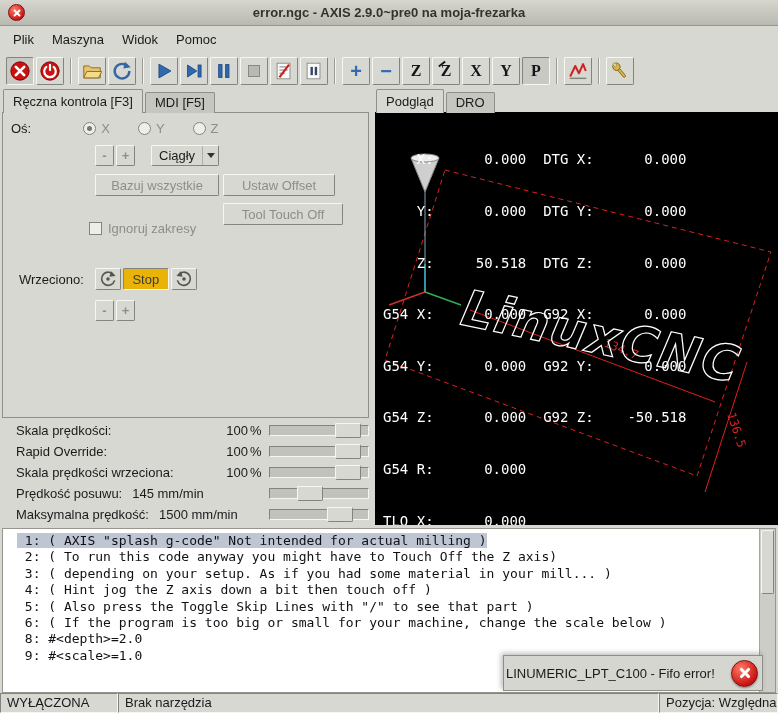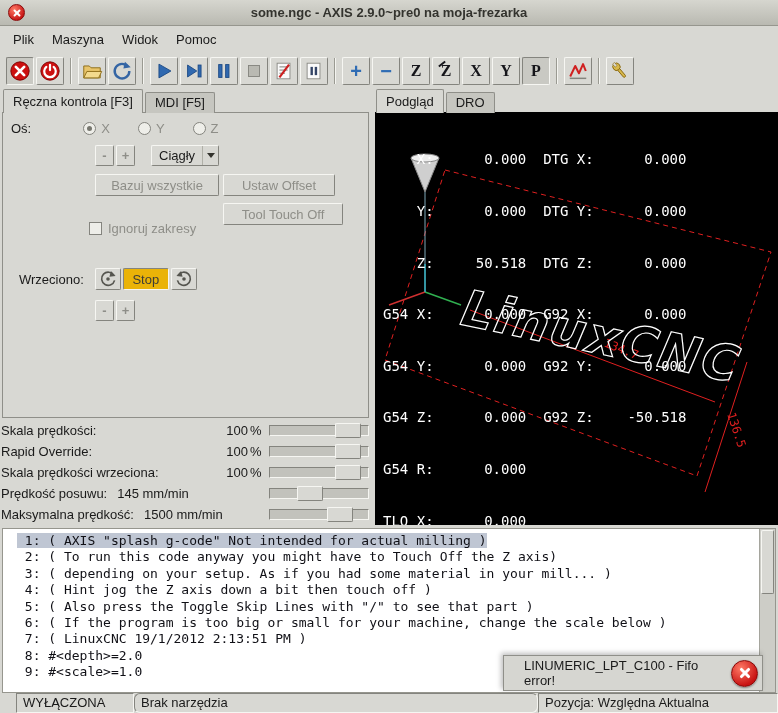--- a/index.html
+++ b/index.html
@@ -50,21 +50,21 @@
   .btn.small { width:19px; height:21px; padding:0; font-weight:bold; }
   .btn.pressed { border-color:#84847e #f6f6f2 #f6f6f2 #84847e; background:#eab308; }
   .combo { display:inline-flex; height:21px; background:#d8d8d3; border:1px solid; border-color:#f6f6f2 #84847e #84847e #f6f6f2; border-radius:2px; align-items:center;}
   .combo-text { padding:0 7px; }
   .combo-arrow { width:16px; height:100%; display:flex; align-items:center; justify-content:center; border-left:1px solid #b0b0a8; }
   .caret { width:0; height:0; border-left:4px solid transparent; border-right:4px solid transparent; border-top:5px solid #33332e; }
   .cb { width:13px; height:13px; border:1px solid #84847e; background:#eeeee9; display:inline-block; margin-right:6px; vertical-align:-2px; }
 
   
   .overrides { position:absolute; top:331px; left:0; right:4px; }
-  .ov-row { height:21px; display:flex; align-items:center; padding-left:1px; }
+  .ov-row { height:21px; display:flex; align-items:center; padding-left:16px; }
   .ov-spacer { flex:1; }
   .ov-val { text-align:right;margin-left:16px; }
   .ov-val.inline { margin-left:10px; }
   .ov-unit { margin:0 3px 0 2px; min-width:12px; }
   .slider { position:relative; width:100px; height:17px; margin-left:4px; flex:none; }
   .trough { position:absolute; left:0; right:0; top:3px; bottom:3px; background:#c2c2bc; border:1px solid; border-color:#84847e #f6f6f2 #f6f6f2 #84847e; }
   .handle { position:absolute; top:1px; width:26px; height:15px; background:#d8d8d3; border:1px solid; border-color:#f6f6f2 #84847e #84847e #f6f6f2; border-radius:2px; }
 
   
   .right-col { position:absolute; top:89px; left:373px; right:0; height:437px; }
@@ -75,42 +75,42 @@
   
   .gcode { position:absolute; top:528px; left:2px; right:2px; height:165px; background:#ffffff; border:1px solid #96968e; padding:4px 0 0 14px; overflow:hidden; }
   .gline { font:13px/16.4px "DejaVu Sans Mono", monospace; color:#101016; white-space:pre; }
   .gnum { display:inline-block; min-width:3ch; text-align:right; }
   .gwrap.hl { background:#bfc6d3; }
   .vscroll { position:absolute; top:0; right:0; bottom:0; width:16px; background:#cdcdc7; border-left:1px solid #a5a59d; }
   .vthumb { position:absolute; top:1px; left:1px; right:1px; height:64px; background:#d8d8d3; border:1px solid; border-color:#f6f6f2 #84847e #84847e #f6f6f2; border-radius:2px; }
 
   
   .notif { position:absolute; left:503px; top:655px; width:260px; height:36px; background:#d6d6d1; border:1px solid #8f8f89;
-    box-shadow:-2px -2px 5px rgba(0,0,0,0.25); display:flex; align-items:center; padding:0 4px 0 20px; z-index:5; }
+    box-shadow:-2px -2px 5px rgba(0,0,0,0.25); display:flex; align-items:center; padding:0 4px 0 2px; z-index:5; }
   .notif-text { flex:1; }
   .notif-close { width:27px; height:27px; border-radius:50%; position:relative; flex:none;
     background:radial-gradient(circle at 35% 30%, #ff7a66, #c81212 72%); border:1px solid #870909; box-shadow:0 1px 2px rgba(0,0,0,0.4); }
   .notif-close::before, .notif-close::after { content:""; position:absolute; left:50%; top:50%; width:13px; height:3px; background:#fff; border-radius:1.5px; transform:translate(-50%,-50%) rotate(45deg); }
   .notif-close::after { transform:translate(-50%,-50%) rotate(-45deg); }
 
   
   .statusbar { position:absolute; left:0; right:0; bottom:0; height:20px; display:flex; background:#d8d8d3; }
   .sb-cell { border:1px solid; border-color:#84847e #f6f6f2 #f6f6f2 #84847e; height:20px; line-height:17px; padding:0 6px; white-space:nowrap; overflow:hidden; }
-  .sb1 { width:118px; flex:none;margin-left:16px; }
-  .sb2 { width:404px; flex:none;border-radius:6px; }
+  .sb1 { width:118px; flex:none; }
+  .sb2 { width:541px; flex:none; }
   .sb3 { flex:1; }
 </style>
 </head>
 <body>
 
 <div class="window">
 
   <div class="titlebar">
     <div class="tb-close xmark"></div>
-    <div class="tb-title">some.ngc - AXIS 2.9.0~pre0 na moja-frezarka</div>
+    <div class="tb-title">error.ngc - AXIS 2.9.0~pre0 na moja-frezarka</div>
   </div>
 
   <div class="menubar">
     <div class="menu-item">Plik</div>
     <div class="menu-item">Maszyna</div>
     <div class="menu-item">Widok</div>
     <div class="menu-item">Pomoc</div>
   </div>
 
   <div class="toolbar">
@@ -381,21 +381,20 @@
     </div>
   </div>
 
   <div class="gcode">
     <div class="gline"><span class="gwrap hl"><span class="gnum">1:</span> <span>( AXIS "splash g-code" Not intended for actual milling )</span></span></div>
     <div class="gline"><span class="gwrap"><span class="gnum">2:</span> <span>( To run this code anyway you might have to Touch Off the Z axis)</span></span></div>
     <div class="gline"><span class="gwrap"><span class="gnum">3:</span> <span>( depending on your setup. As if you had some material in your mill... )</span></span></div>
     <div class="gline"><span class="gwrap"><span class="gnum">4:</span> <span>( Hint jog the Z axis down a bit then touch off )</span></span></div>
     <div class="gline"><span class="gwrap"><span class="gnum">5:</span> <span>( Also press the Toggle Skip Lines with "/" to see that part )</span></span></div>
     <div class="gline"><span class="gwrap"><span class="gnum">6:</span> <span>( If the program is too big or small for your machine, change the scale below )</span></span></div>
-    <div class="gline"><span class="gwrap"><span class="gnum">7:</span> <span>( LinuxCNC 19/1/2012 2:13:51 PM )</span></span></div>
     <div class="gline"><span class="gwrap"><span class="gnum">8:</span> <span>#&lt;depth&gt;=2.0</span></span></div>
     <div class="gline"><span class="gwrap"><span class="gnum">9:</span> <span>#&lt;scale&gt;=1.0</span></span></div>
     <div class="vscroll">
       <div class="vthumb"></div>
     </div>
   </div>
 
   <div class="notif">
     <span class="notif-text">LINUMERIC_LPT_C100 - Fifo error!</span>
     <span class="notif-close"></span>

